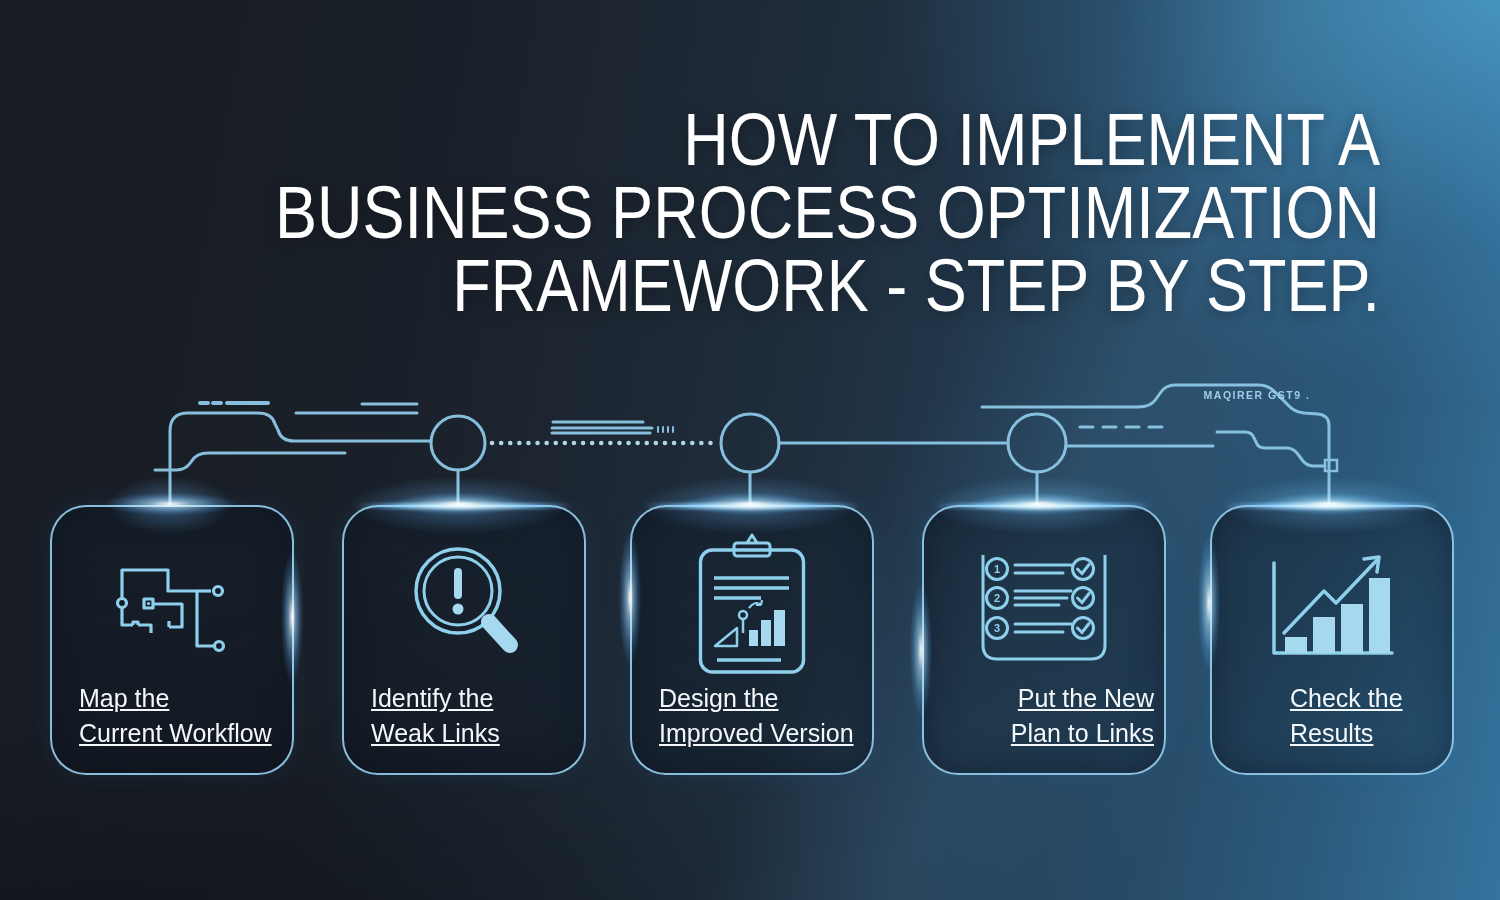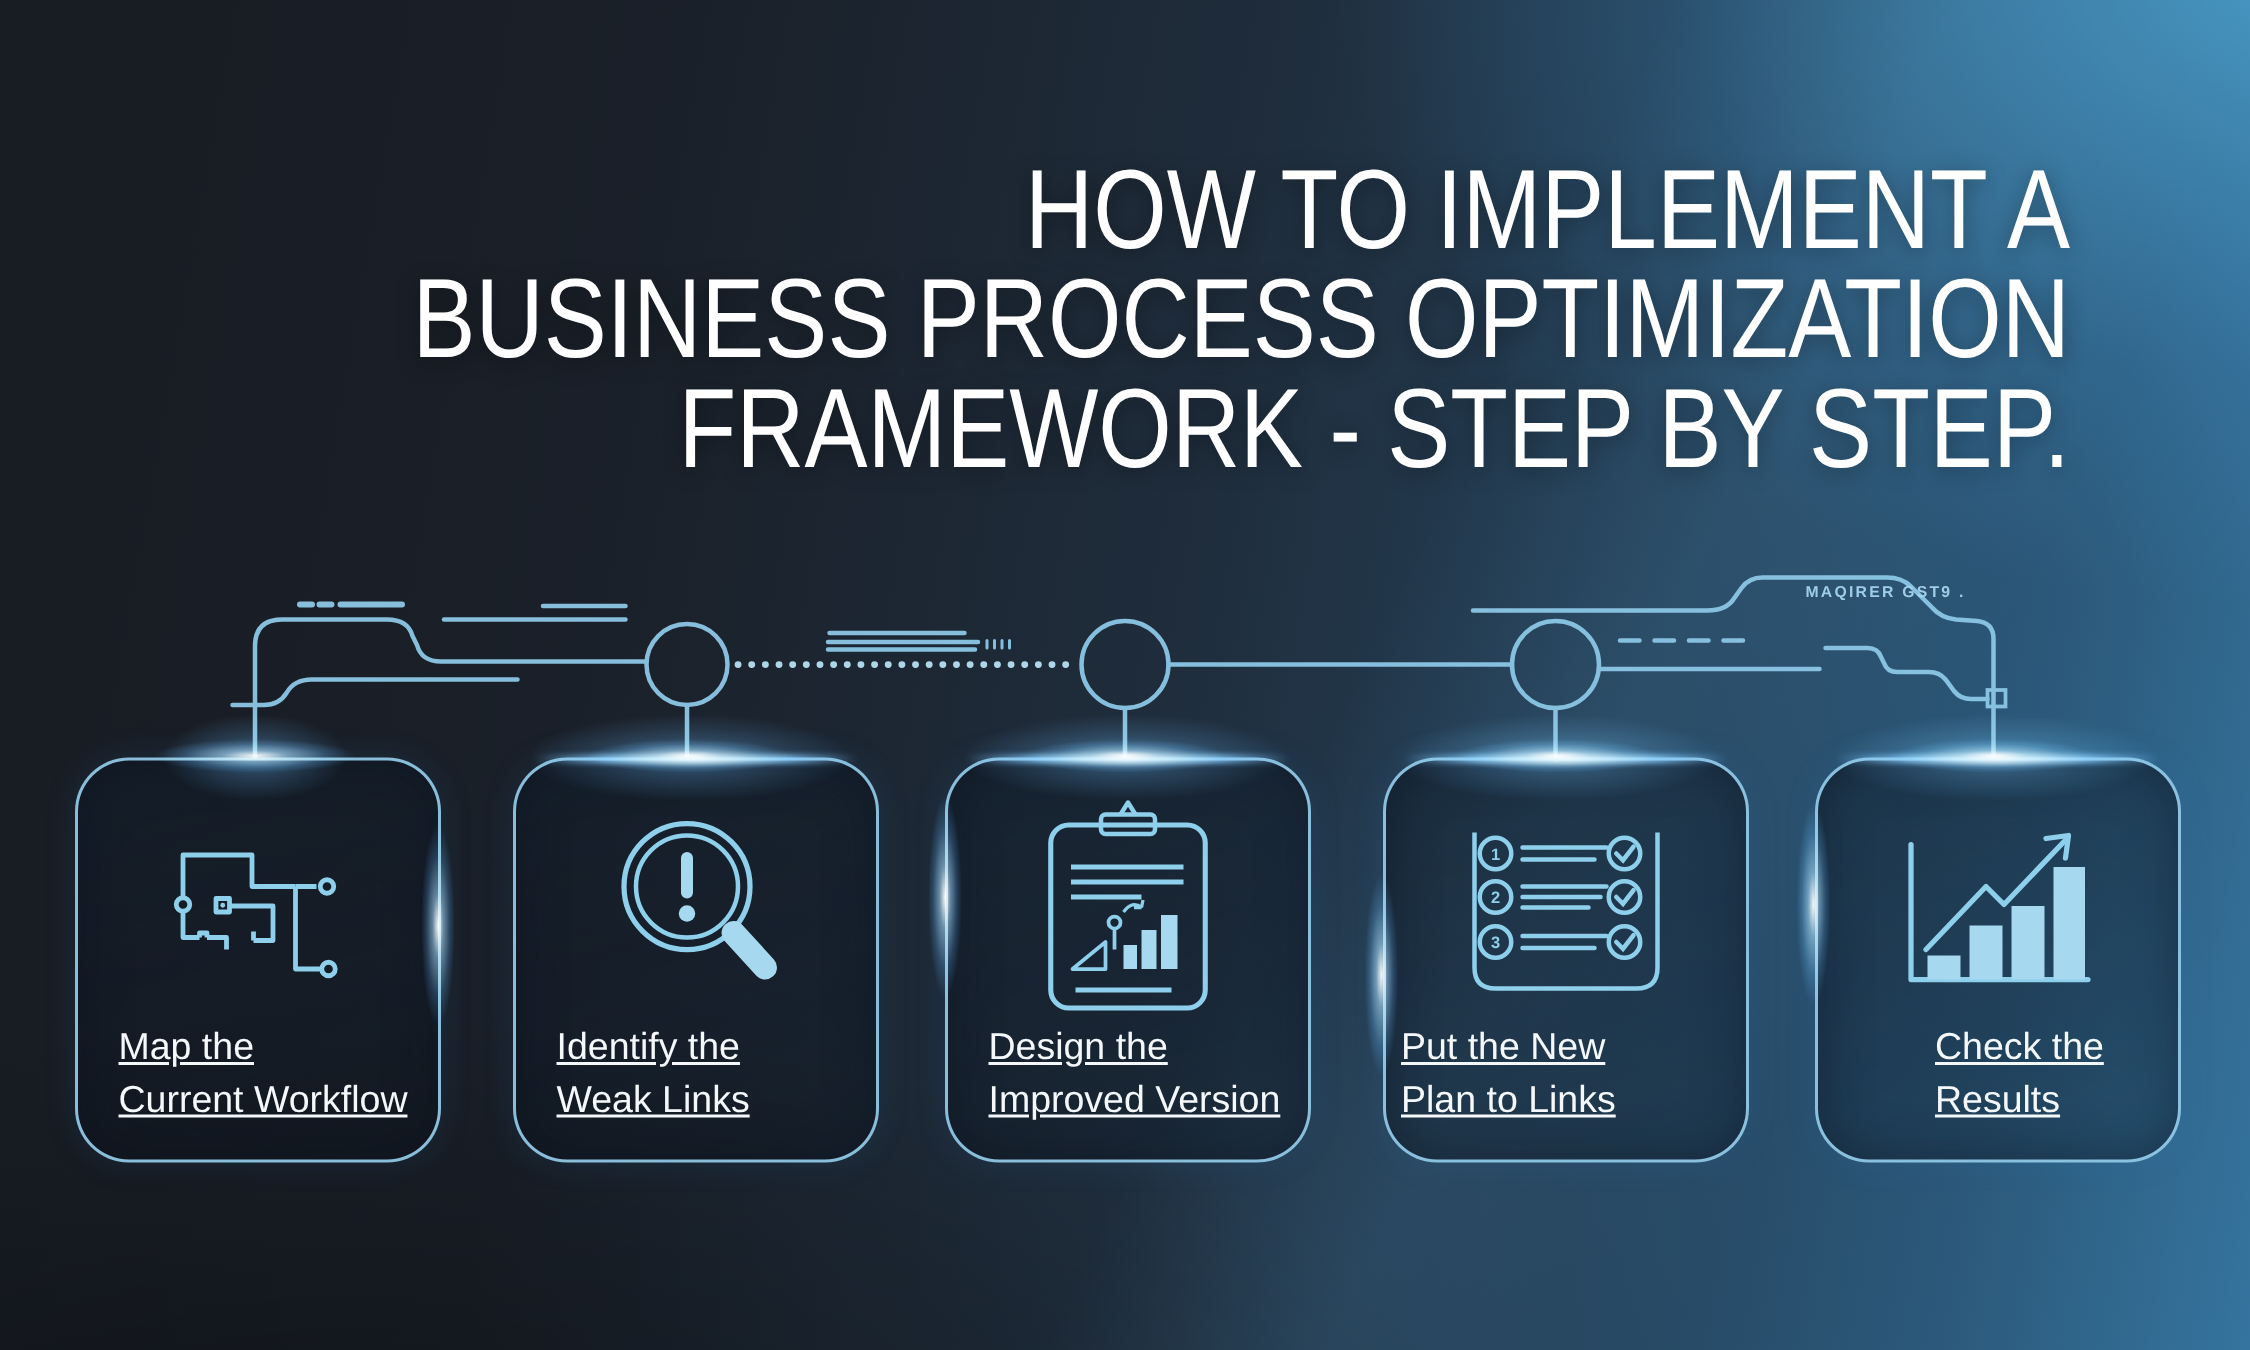--- a/index.html
+++ b/index.html
@@ -30,21 +30,21 @@
   .top-glow{position:absolute;top:-4px;left:12px;right:12px;height:6px;border-radius:5px;
     background:linear-gradient(90deg, rgba(120,200,255,0) 0%, rgba(130,200,255,0.75) 22%,
       rgba(205,235,255,0.95) 50%, rgba(130,200,255,0.75) 78%, rgba(120,200,255,0) 100%);
     filter:blur(1.6px);}
   .icon-wrap{position:absolute;left:0;right:0;display:flex;justify-content:center;}
   .card-1 .icon-wrap{top:55px}.card-2 .icon-wrap{top:36px}.card-3 .icon-wrap{top:25px}
   .card-4 .icon-wrap{top:48px}.card-5 .icon-wrap{top:46px}
   .label{position:absolute;left:27px;right:14px;bottom:22px;color:#f4f8fb;
     font-size:25px;line-height:35px;font-weight:400;text-decoration:underline;}
   .label span{display:block;}
-  .card-4 .label{left:10px;right:10px;text-align:left;}
+  .card-4 .label{left:10px;right:10px;text-align:right;}
   .card-5 .label{left:38px;margin-left:40px;}
   .icon{color:#8ecfec;}
   
   .flare{position:absolute;pointer-events:none;mix-blend-mode:screen;border-radius:50%;}
   .fl-h{width:180px;height:30px;margin:-15px 0 0 -90px;
     background:radial-gradient(closest-side, rgba(255,255,255,0.95), rgba(160,215,255,0.55) 24%,
       rgba(80,160,235,0.25) 52%, rgba(80,160,235,0) 75%);}
   .fl-v{width:30px;height:180px;margin:-90px 0 0 -15px;
     background:radial-gradient(closest-side, rgba(255,255,255,0.95), rgba(160,215,255,0.55) 24%,
       rgba(80,160,235,0.25) 52%, rgba(80,160,235,0) 75%);}

